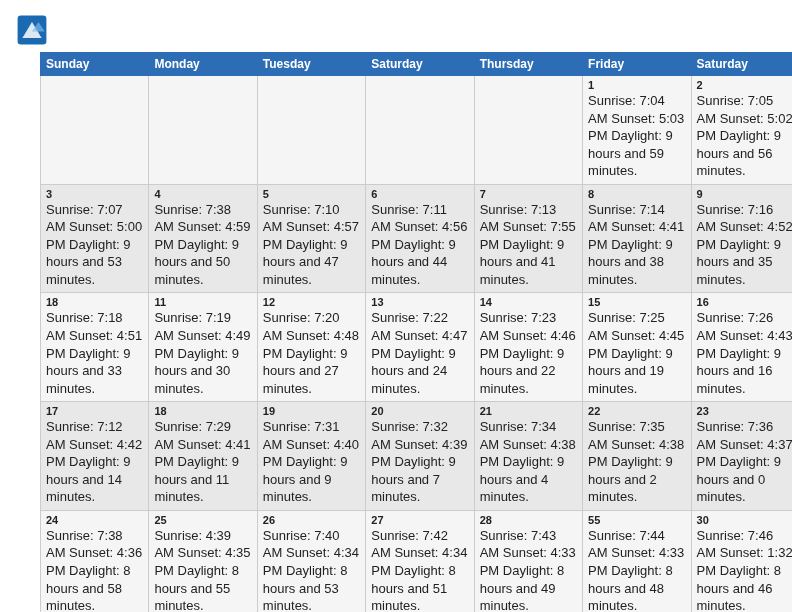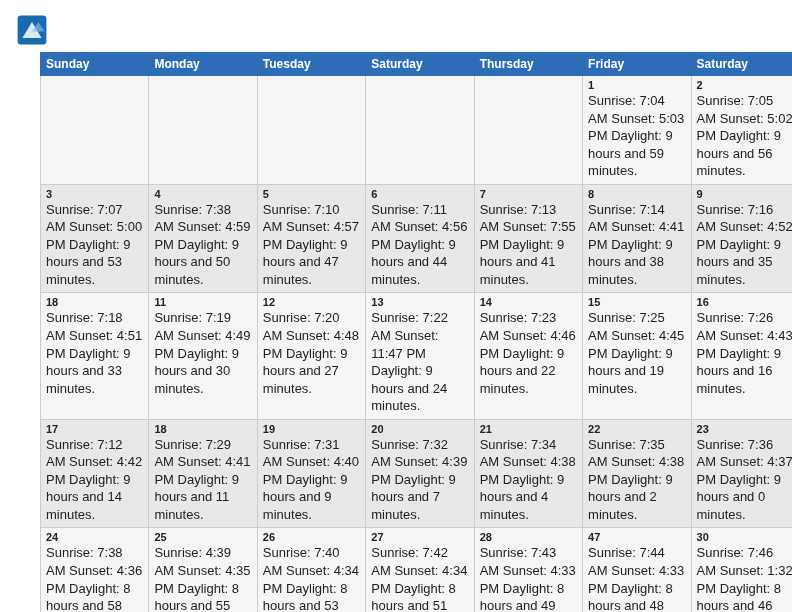--- a/index.html
+++ b/index.html
@@ -224,21 +224,21 @@
           <td>
             <span class="day-num">12</span>
             <div class="day-info">Sunrise: 7:20 AM
 Sunset: 4:48 PM
 Daylight: 9 hours
 and 27 minutes.</div>
           </td>
           <td>
             <span class="day-num">13</span>
             <div class="day-info">Sunrise: 7:22 AM
-Sunset: 11:47 PM
+Sunset: 4:47 PM
 Daylight: 9 hours
 and 24 minutes.</div>
           </td>
           <td>
             <span class="day-num">14</span>
             <div class="day-info">Sunrise: 7:23 AM
 Sunset: 4:46 PM
 Daylight: 9 hours
 and 22 minutes.</div>
           </td>
@@ -338,21 +338,21 @@
 and 51 minutes.</div>
           </td>
           <td>
             <span class="day-num">28</span>
             <div class="day-info">Sunrise: 7:43 AM
 Sunset: 4:33 PM
 Daylight: 8 hours
 and 49 minutes.</div>
           </td>
           <td>
-            <span class="day-num">47</span>
+            <span class="day-num">55</span>
             <div class="day-info">Sunrise: 7:44 AM
 Sunset: 4:33 PM
 Daylight: 8 hours
 and 48 minutes.</div>
           </td>
           <td>
             <span class="day-num">30</span>
             <div class="day-info">Sunrise: 7:46 AM
 Sunset: 1:32 PM
 Daylight: 8 hours

